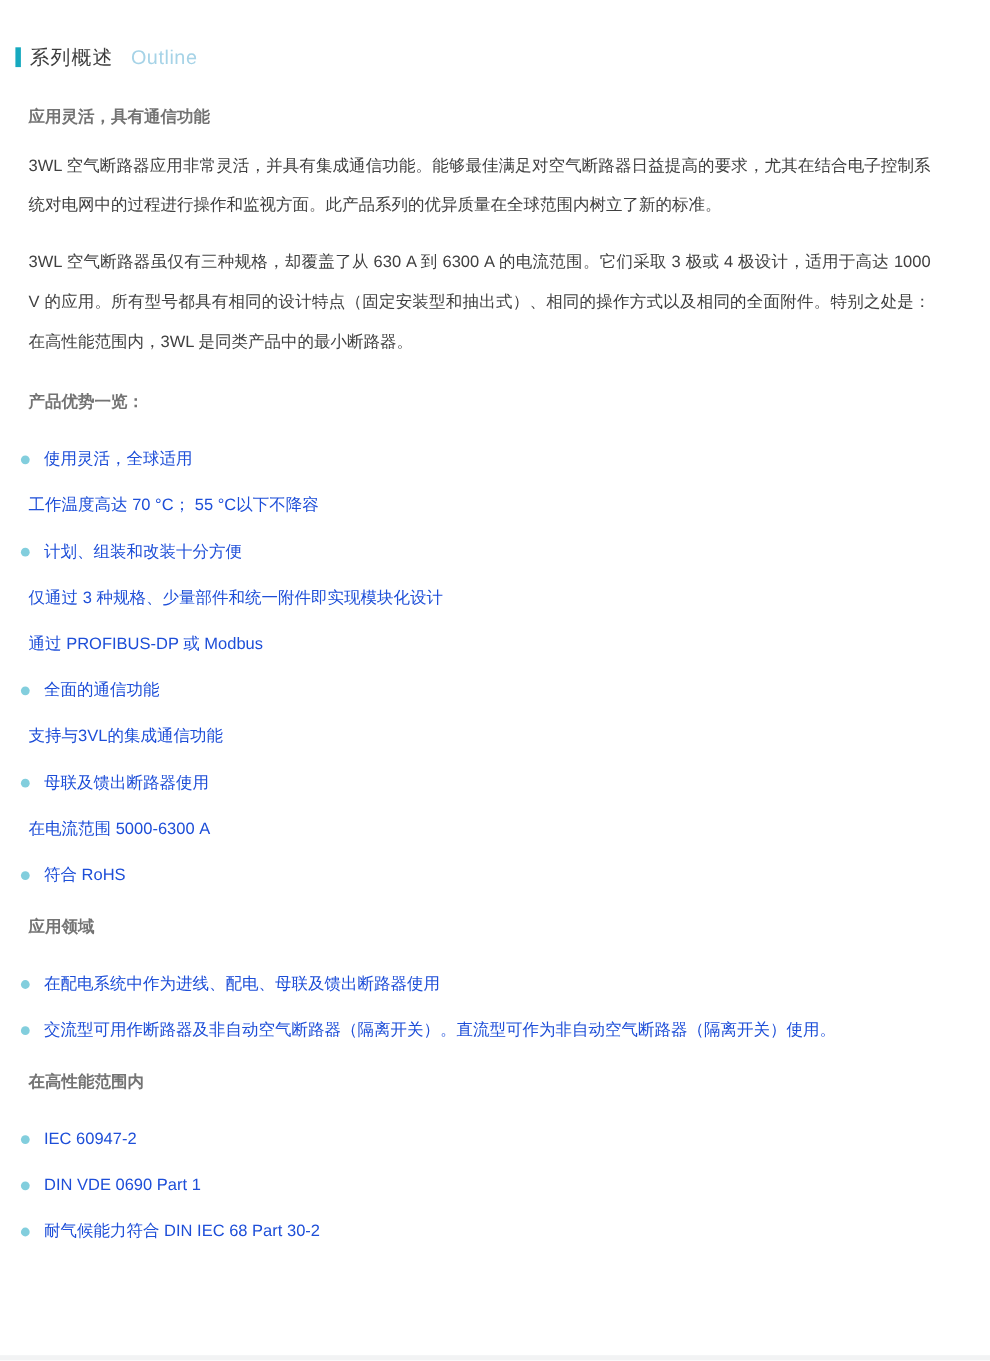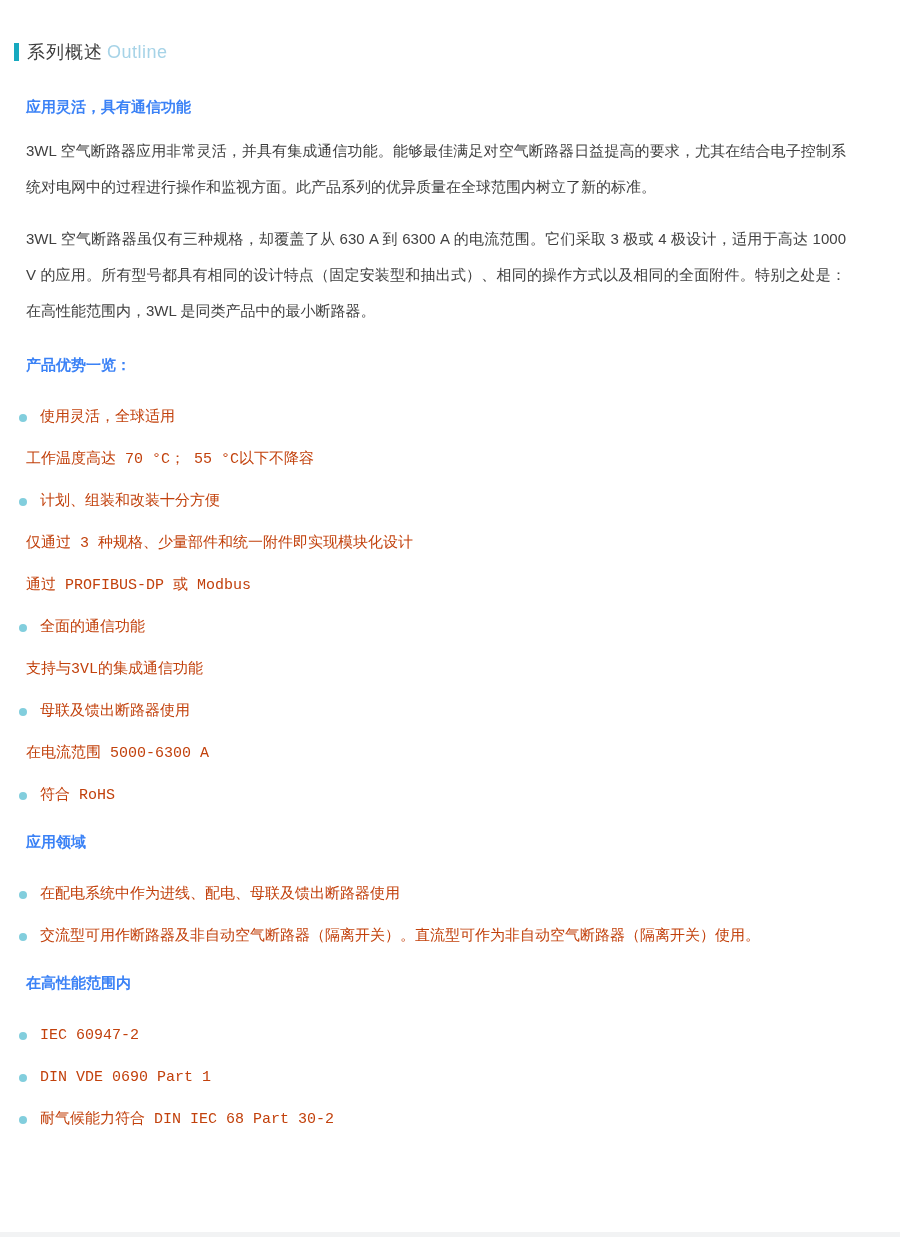--- a/index.html
+++ b/index.html
@@ -31,30 +31,30 @@
     margin-right: 8px;
   }
   .title-zh {
     font-size: 18px;
     color: #3c3c3c;
     letter-spacing: 1px;
   }
   .title-en {
     font-size: 18px;
     color: #a6d3e7;
-    margin-left: 4px;
+    margin-left: 16px;
     letter-spacing: 0.5px;
     text-align: right;
   }
   
   .block-heading {
     margin: 0 26px;
     font-size: 15px;
     font-weight: bold;
-    color: #3b82f6;
+    color: #737373;
     line-height: 20px;
   }
   .h-intro   { margin-top: 33px; }
   .h-section { margin-top: 28px; font-family: Liberation Mono, monospace; }
   
   .para {
     margin: 16px 54px 0 26px;
     font-size: 15px;
     line-height: 36px;
     color: #404040;
@@ -64,23 +64,22 @@
   .bullet-list {
     margin: 30px 54px 0 26px;
     padding: 0;
   }
   .list-item {
     position: relative;
     margin: 0 0 21px 0;
     padding-left: 14px;
     font-size: 15px;
     line-height: 21px;
-    color: #c2410c;
+    color: #1d4ed8;
     list-style: none;
-    font-family: Liberation Mono, monospace;
   }
   .list-item .dot {
     position: absolute;
     left: -7px;
     top: 7px;
     width: 8px;
     height: 8px;
     border-radius: 50%;
     background: #82cedd;
   }

